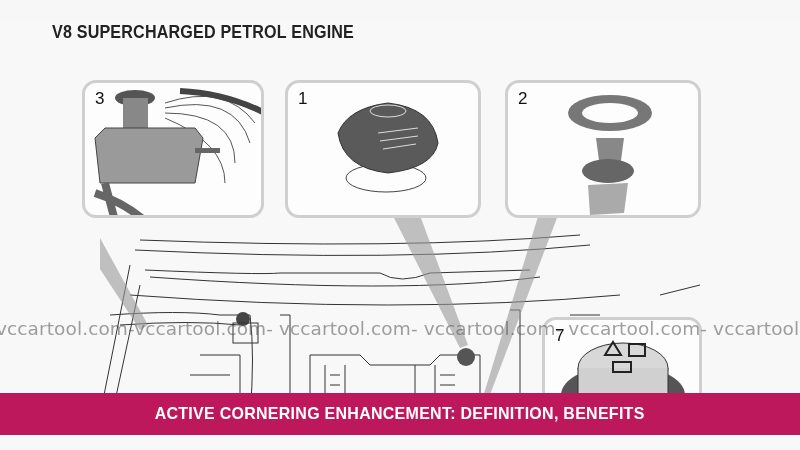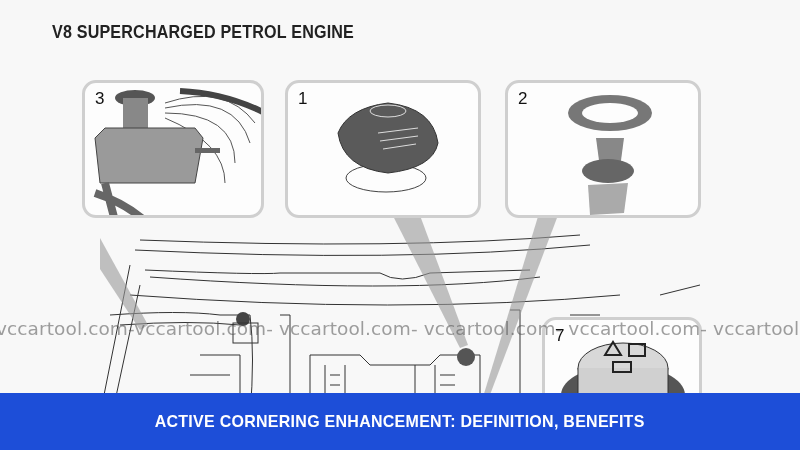--- a/index.html
+++ b/index.html
@@ -3,21 +3,21 @@
 <meta charset="utf-8">
 <style>
   html, body { margin:0; padding:0; }
   body { width:800px; height:450px; overflow:hidden; background:#f7f7f7; position:relative; font-family:"Liberation Sans", sans-serif; }
   .canvas { position:absolute; left:0; top:0; width:800px; height:450px; background:#f8f8f8;margin-top:20px; }
   .title { position:absolute; left:52px; top:2px; font-family:"Liberation Sans", sans-serif; font-weight:bold; font-size:17.5px; color:#222; letter-spacing:0.2px; transform:scaleX(0.92); transform-origin:left top; }
   .panel { position:absolute; background:#fdfdfd; border:3px solid #cfcfcf; border-radius:14px; box-sizing:border-box; overflow:hidden; }
   .panel-num { position:absolute; left:10px; top:6px; font-family:"Liberation Sans", sans-serif; font-size:17px; color:#111; }
   .engine { position:absolute; left:100px; top:195px; width:600px; height:200px; }
   .watermark { position:absolute; left:-4px; top:298px; width:810px; font-family:"DejaVu Sans", sans-serif; font-size:18.5px; color:rgba(80,80,80,0.55); white-space:nowrap; letter-spacing:0.1px; }
-  .banner { position:absolute; left:0; top:393px; width:800px; height:57px; background:#1d4ed8; display:flex; align-items:center; justify-content:center; }
+  .banner { position:absolute; left:0; top:393px; width:800px; height:42px; background:#be185d; display:flex; align-items:center; justify-content:center; }
   .banner-text { color:#fff; font-family:"Liberation Sans", sans-serif; font-weight:bold; font-size:17px; letter-spacing:0.3px; transform:scaleX(0.94); }
   svg { display:block; }
 </style>
 </head>
 <body>
 
 <div class="canvas">
 
   <div class="title">V8 SUPERCHARGED PETROL ENGINE</div>
 

